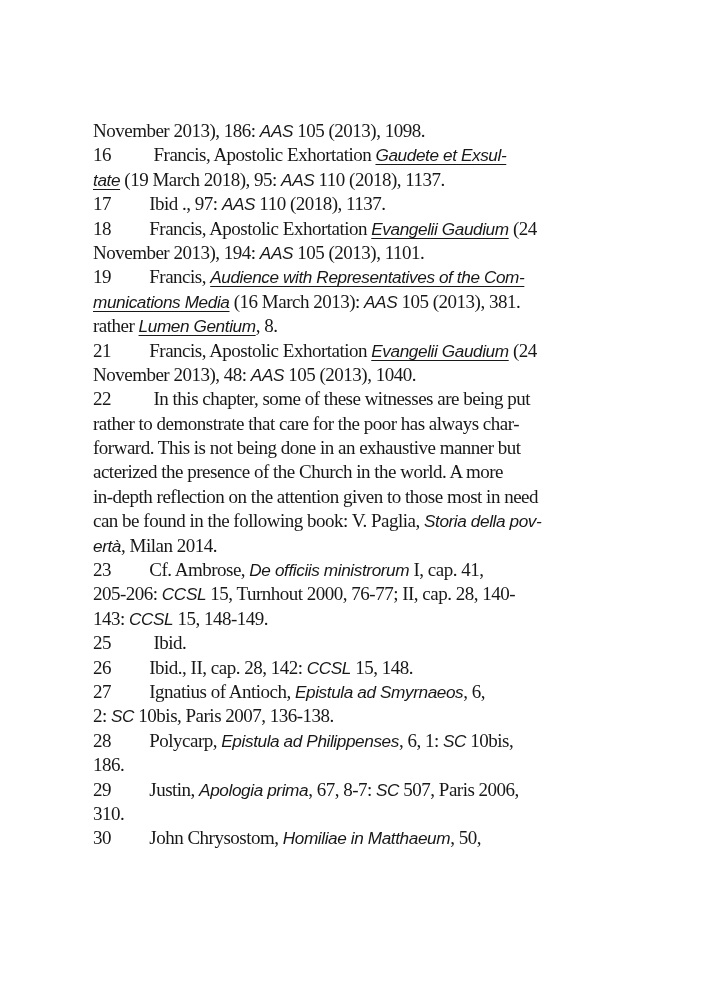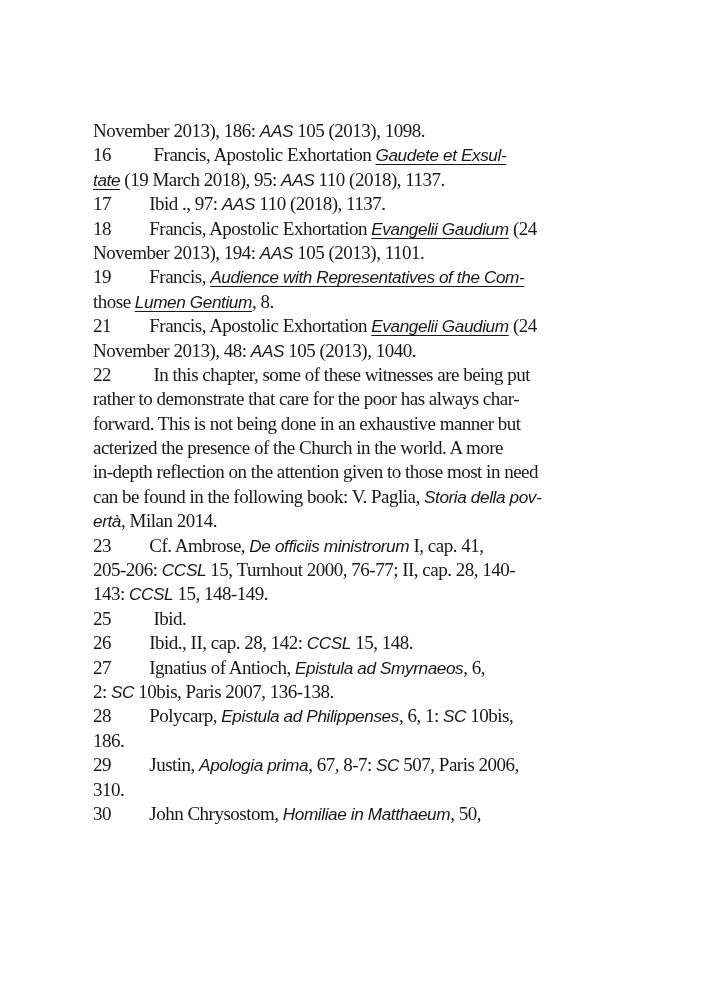--- a/index.html
+++ b/index.html
@@ -51,21 +51,22 @@
 
 <div class="page">
   <div class="text-block">
       <div class="line"><span class="seg-regular">November 2013), 186: </span><span class="seg-italic">AAS</span><span class="seg-regular"> 105 (2013), 1098.</span></div>
       <div class="line"><span class="seg-regular">16          Francis, Apostolic Exhortation </span><span class="seg-link">Gaudete et Exsul-</span></div>
       <div class="line"><span class="seg-link">tate</span><span class="seg-regular"> (19 March 2018), 95: </span><span class="seg-italic">AAS</span><span class="seg-regular"> 110 (2018), 1137.</span></div>
       <div class="line"><span class="seg-regular">17         Ibid ., 97: </span><span class="seg-italic">AAS</span><span class="seg-regular"> 110 (2018), 1137.</span></div>
       <div class="line"><span class="seg-regular">18         Francis, Apostolic Exhortation </span><span class="seg-link">Evangelii Gaudium</span><span class="seg-regular"> (24</span></div>
       <div class="line"><span class="seg-regular">November 2013), 194: </span><span class="seg-italic">AAS</span><span class="seg-regular"> 105 (2013), 1101.</span></div>
       <div class="line"><span class="seg-regular">19         Francis, </span><span class="seg-link">Audience with Representatives of the Com-</span></div>
-      <div class="line"><span class="seg-regular">those </span><span class="seg-link">Lumen Gentium</span><span class="seg-regular">, 8.</span></div>
+      <div class="line"><span class="seg-link">munications Media</span><span class="seg-regular"> (16 March 2013): </span><span class="seg-italic">AAS</span><span class="seg-regular"> 105 (2013), 381.</span></div>
+      <div class="line"><span class="seg-regular">rather </span><span class="seg-link">Lumen Gentium</span><span class="seg-regular">, 8.</span></div>
       <div class="line"><span class="seg-regular">21         Francis, Apostolic Exhortation </span><span class="seg-link">Evangelii Gaudium</span><span class="seg-regular"> (24</span></div>
       <div class="line"><span class="seg-regular">November 2013), 48: </span><span class="seg-italic">AAS</span><span class="seg-regular"> 105 (2013), 1040.</span></div>
       <div class="line"><span class="seg-regular">22          In this chapter, some of these witnesses are being put</span></div>
       <div class="line"><span class="seg-regular">rather to demonstrate that care for the poor has always char-</span></div>
       <div class="line"><span class="seg-regular">forward. This is not being done in an exhaustive manner but</span></div>
       <div class="line"><span class="seg-regular">acterized the presence of the Church in the world. A more</span></div>
       <div class="line"><span class="seg-regular">in-depth reflection on the attention given to those most in need</span></div>
       <div class="line"><span class="seg-regular">can be found in the following book: V. Paglia, </span><span class="seg-italic">Storia della pov-</span></div>
       <div class="line"><span class="seg-italic">ertà</span><span class="seg-regular">, Milan 2014.</span></div>
       <div class="line"><span class="seg-regular">23         Cf. Ambrose, </span><span class="seg-italic">De officiis ministrorum</span><span class="seg-regular"> I, cap. 41,</span></div>

